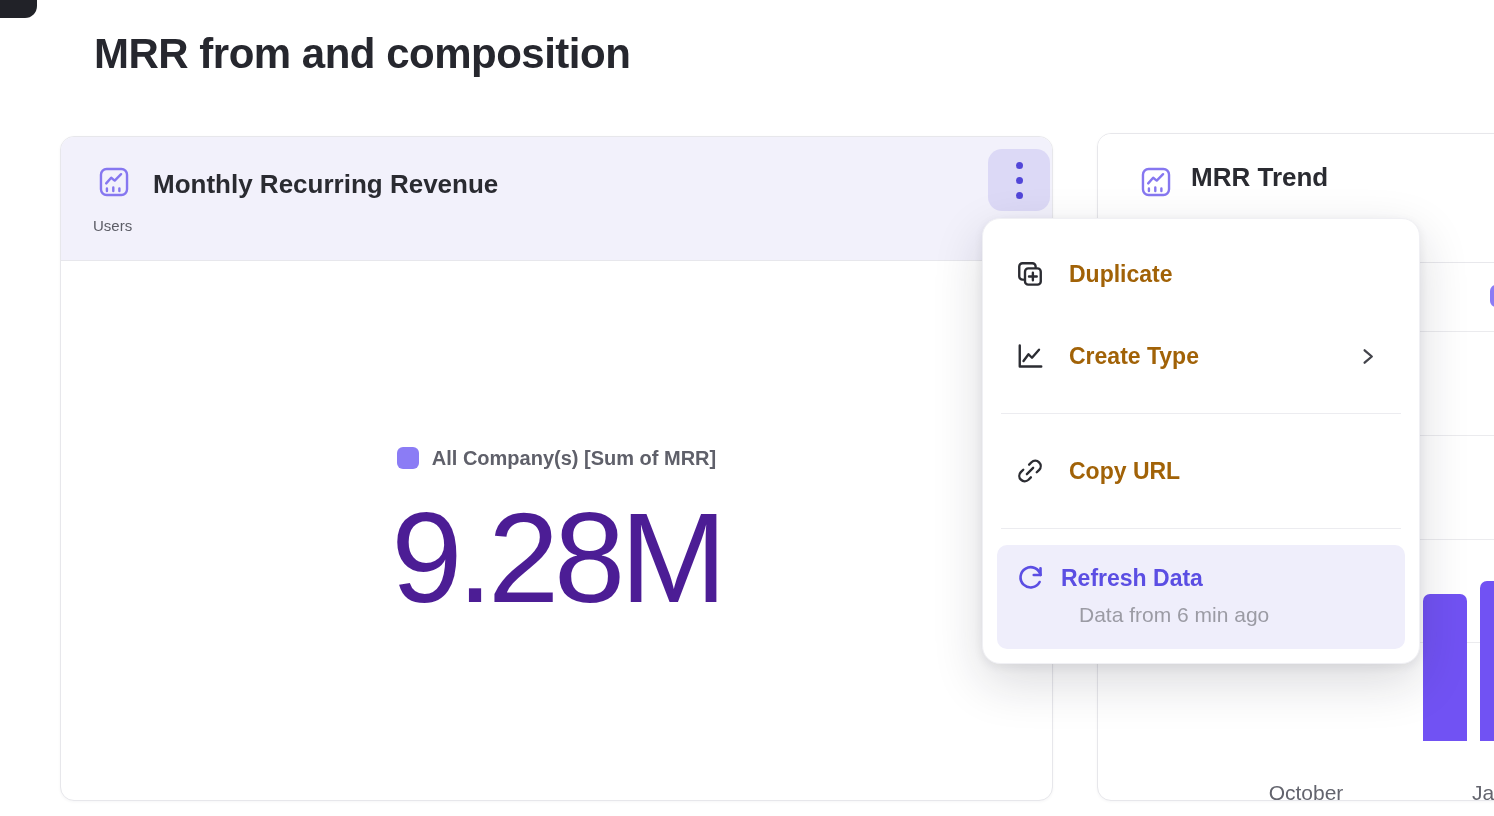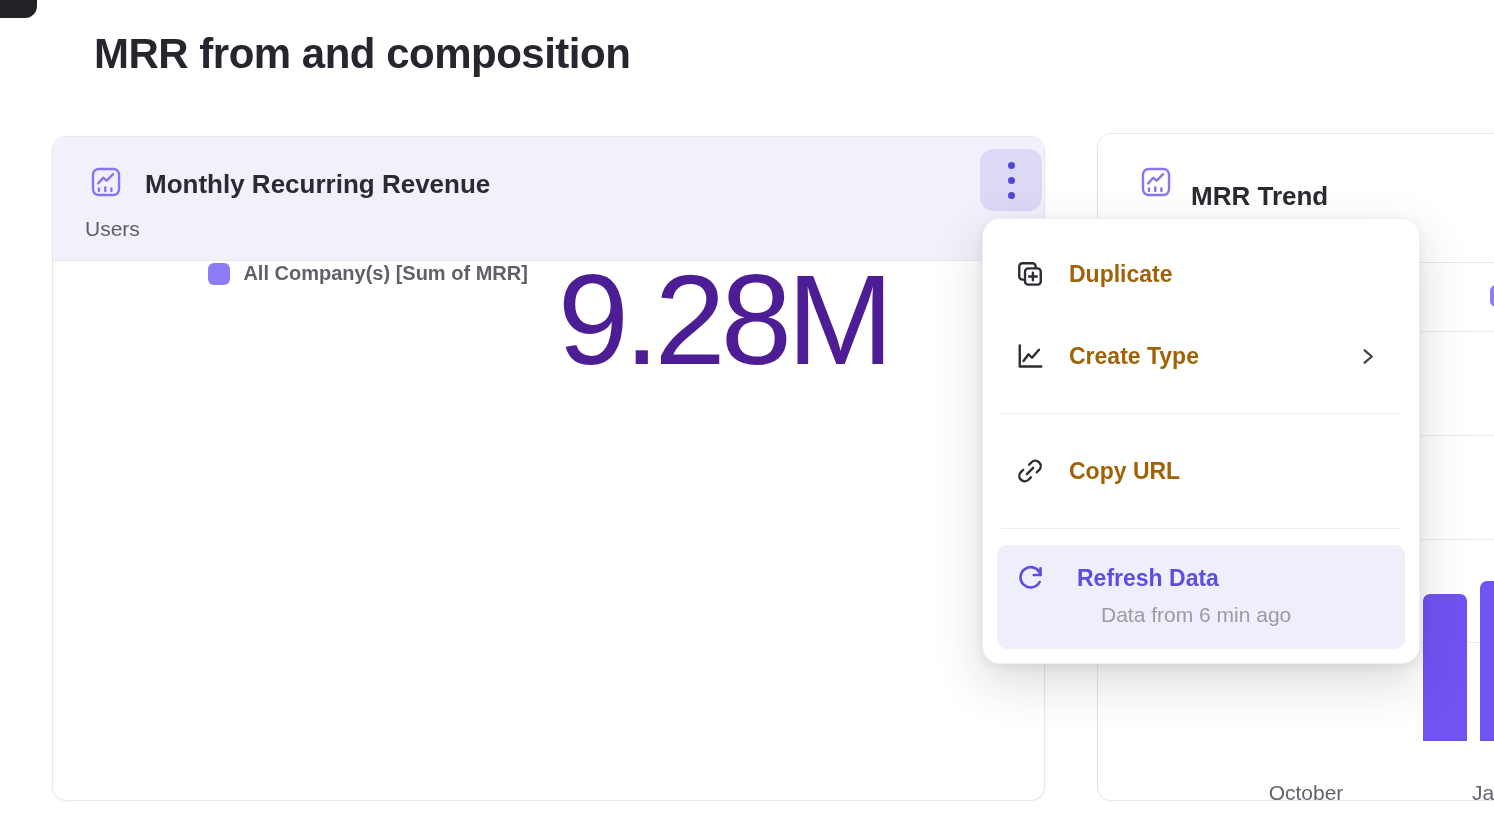--- a/index.html
+++ b/index.html
@@ -6,40 +6,40 @@
   #stage{
     position:relative;width:1494px;height:816px;overflow:hidden;background:#ffffff;
     font-family:"Liberation Sans",sans-serif;color:#26272e;
   }
   
   .corner-shape{position:absolute;left:0;top:0;width:37px;height:18px;background:#212228;border-radius:0 0 12px 0;}
 
   .page-title{position:absolute;left:94px;top:30px;font-size:42px;font-weight:700;letter-spacing:-0.5px;color:#26272e;}
 
   .card{position:absolute;background:#ffffff;border:1px solid #e7e7eb;border-radius:14px;box-shadow:0 1px 3px rgba(25,25,45,0.04);box-sizing:border-box;}
-  #mrr-card{left:52px;top:136px;width:993px;height:665px;}
+  #mrr-card{left:60px;top:136px;width:993px;height:665px;}
   #trend-card{left:1097px;top:133px;width:520px;height:668px;}
 
   .card-header{position:relative;box-sizing:border-box;}
   #mrr-card .card-header{height:124px;background:#f2f1fb;border-bottom:1px solid #e7e7ec;border-radius:13px 13px 0 0;}
   #trend-card .card-header{height:129px;background:#ffffff;border-bottom:1px solid #e8e8ec;border-radius:13px 13px 0 0;}
 
   .chart-sq-icon{position:absolute;width:34px;height:34px;}
   #mrr-card .chart-sq-icon{left:36px;top:28px;}
   #trend-card .chart-sq-icon{left:41px;top:31px;}
   .card-title{position:absolute;font-size:26px;font-weight:700;color:#2a2b31;white-space:nowrap;}
   #mrr-card .card-title{left:92px;top:32px;}
-  #trend-card .card-title{left:93px;top:47px;text-align:center;}
-  .card-subtitle{position:absolute;left:32px;top:80px;font-size:21px;color:#5c5d66;text-align:right;}
+  #trend-card .card-title{left:93px;top:28px;text-align:center;}
+  .card-subtitle{position:absolute;left:32px;top:80px;font-size:15px;color:#5c5d66;text-align:right;}
 
   .kebab-button{position:absolute;right:2px;top:12px;width:62px;height:62px;background:#dcd9f6;border:none;border-radius:14px;
     display:flex;flex-direction:column;align-items:center;justify-content:center;gap:8px;cursor:pointer;}
   .kebab-button .dot{width:7px;height:7px;border-radius:50%;background:#5246d8;}
 
-  .mrr-body{position:absolute;left:0;right:0;top:125px;bottom:0;display:flex;align-items:flex-start;justify-content:center;gap:30px;}
+  .mrr-body{position:absolute;left:0;right:0;top:125px;bottom:0;display:flex;flex-direction:column;align-items:center;justify-content:center;gap:30px;}
   .legend-row{display:flex;align-items:center;gap:13px;}
   .legend-swatch{width:22px;height:22px;border-radius:6px;background:#8b7cf5;}
   .legend-label{font-size:20px;font-weight:600;color:#5f606a;}
   .metric-value{font-size:128px;font-weight:400;letter-spacing:-5px;line-height:0.9;color:#4c1d95;}
 
   
   .trend-chart{position:absolute;left:0;right:0;top:130px;bottom:0;}
   .gridline{position:absolute;left:0;right:0;height:1px;background:#ebebee;}
   .gl-1{top:67px;} .gl-2{top:171px;} .gl-3{top:275px;} .gl-4{top:378px;}
   .trend-legend-swatch{position:absolute;left:392px;top:21px;width:26px;height:22px;border-radius:6px;background:#8b7cf5;}
@@ -52,24 +52,24 @@
 
   
   .context-menu{position:absolute;left:982px;top:218px;width:438px;background:#ffffff;border:1px solid #f0f0f4;border-radius:18px;
     box-shadow:0 18px 50px rgba(25,25,46,0.16),0 3px 10px rgba(25,25,46,0.07);padding:14px;box-sizing:border-box;z-index:10;}
   .menu-item{display:flex;align-items:center;height:82px;padding:0 26px 0 18px;gap:24px;border-radius:10px;cursor:pointer;}
   .menu-item .mi-icon{width:30px;height:30px;flex:none;}
   .menu-item .mi-label{font-size:23px;font-weight:600;color:#a16207;white-space:nowrap;}
   .menu-item .spacer{flex:1;}
   .menu-divider{height:1px;background:#ececf0;margin:16px 4px;}
   .refresh-block{background:#efeefb;border-radius:10px;padding:18px 18px 22px 18px;cursor:pointer;}
-  .refresh-row{display:flex;align-items:center;gap:32px;text-align:center;}
+  .refresh-row{display:flex;align-items:center;gap:16px;text-align:center;}
   .refresh-row .mi-icon{width:30px;height:30px;flex:none;}
   .refresh-label{font-size:23px;font-weight:600;color:#5b4ee3;}
-  .refresh-sublabel{margin:10px 0 0 86px;font-size:21px;color:#9b9ba4;}
+  .refresh-sublabel{margin:10px 0 0 64px;font-size:21px;color:#9b9ba4;}
 
   svg{display:block;}
 </style>
 </head>
 <body>
 
 <div id="stage">
 
   <div class="corner-shape"></div>
 

